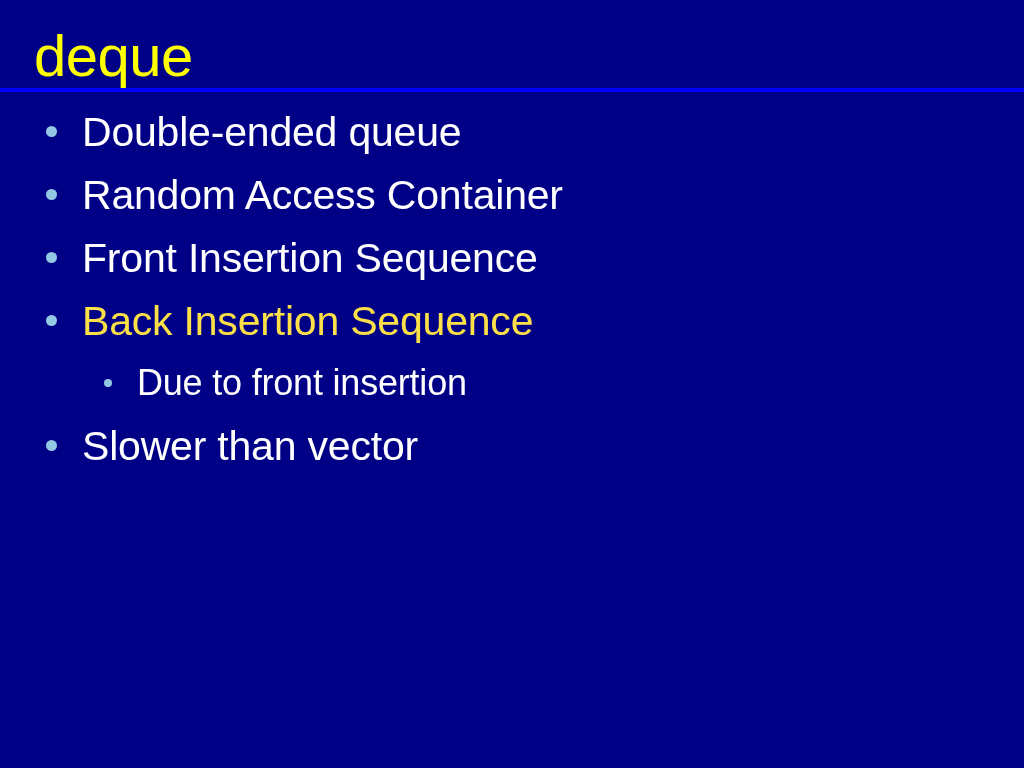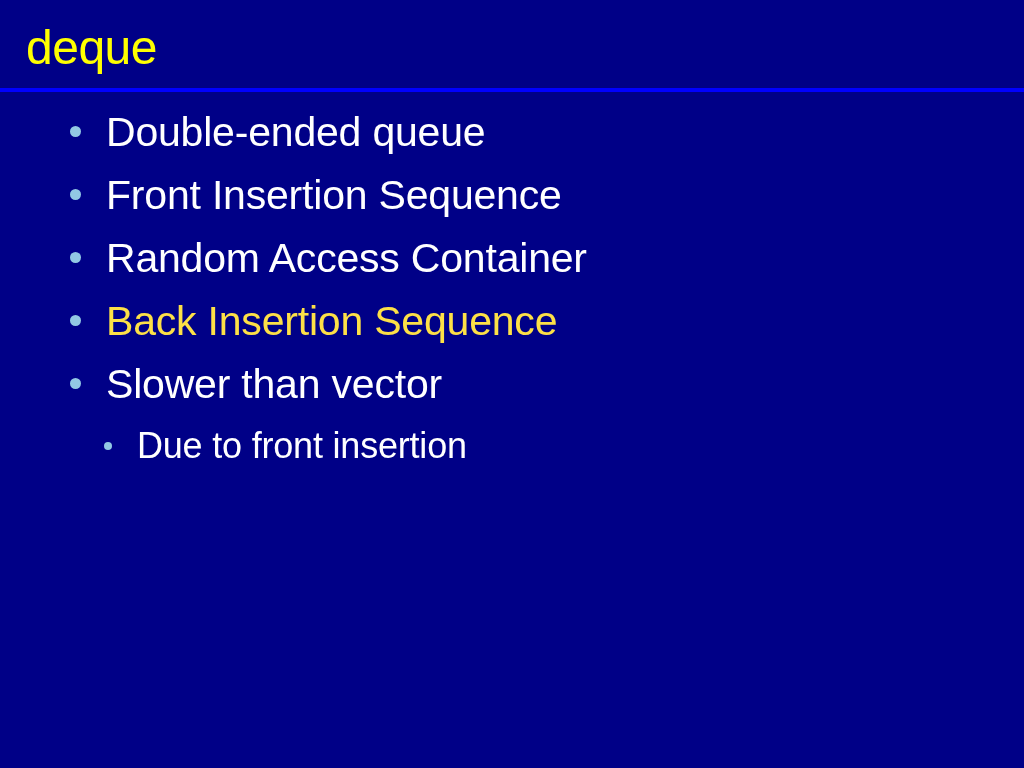--- a/index.html
+++ b/index.html
@@ -28,22 +28,22 @@
     left: 0;
     top: 0;
     width: 1024px;
     height: 88px;
   }
 
   #slide-title {
     position: absolute;
     left: 18px;
     top: 2px;
-    margin: 8px;
-    font-size: 48px;
+    margin: 16px;
+    font-size: 58px;
     line-height: 76px;
     font-weight: normal;
     color: #FFFF00;
     letter-spacing: -0.5px;
     white-space: nowrap;
   }
 
   #title-rule {
     position: absolute;
     left: 0;
@@ -62,21 +62,21 @@
   }
 
   .bullet-row {
     position: relative;
     height: 63px;
     display: flex;
     align-items: center;
   }
 
   .bullet-row.level-1 {
-    padding-left: 70px;
+    padding-left: 46px;
   }
 
   .bullet-row.level-2 {
     padding-left: 104px;
     height: 62px;
   }
 
   .bullet-marker {
     flex: 0 0 auto;
     border-radius: 50%;
@@ -125,38 +125,38 @@
 
   <div id="body-list">
 
     <div class="bullet-row level-1">
       <span class="bullet-marker" style="background: rgb(146, 200, 228);"></span>
       <span class="bullet-text" style="color: rgb(255, 255, 255);">Double-ended queue</span>
     </div>
 
     <div class="bullet-row level-1">
       <span class="bullet-marker" style="background: rgb(146, 200, 228);"></span>
-      <span class="bullet-text" style="color: rgb(255, 255, 255);">Front Insertion Sequence</span>
+      <span class="bullet-text" style="color: rgb(255, 255, 255);">Random Access Container</span>
     </div>
 
     <div class="bullet-row level-1">
       <span class="bullet-marker" style="background: rgb(146, 200, 228);"></span>
-      <span class="bullet-text" style="color: rgb(255, 255, 255);">Random Access Container</span>
+      <span class="bullet-text" style="color: rgb(255, 255, 255);">Front Insertion Sequence</span>
     </div>
 
     <div class="bullet-row level-1">
       <span class="bullet-marker" style="background: rgb(146, 200, 228);"></span>
       <span class="bullet-text" style="color: #fde047;">Back Insertion Sequence</span>
     </div>
 
+    <div class="bullet-row level-2">
+      <span class="bullet-marker" style="background: rgb(146, 200, 228);"></span>
+      <span class="bullet-text" style="color: rgb(255, 255, 255);">Due to front insertion</span>
+    </div>
+
     <div class="bullet-row level-1">
       <span class="bullet-marker" style="background: rgb(146, 200, 228);"></span>
       <span class="bullet-text" style="color: rgb(255, 255, 255);">Slower than vector</span>
-    </div>
-
-    <div class="bullet-row level-2">
-      <span class="bullet-marker" style="background: rgb(146, 200, 228);"></span>
-      <span class="bullet-text" style="color: rgb(255, 255, 255);">Due to front insertion</span>
     </div>
 
   </div>
 
 </div>
 
 </body></html>

